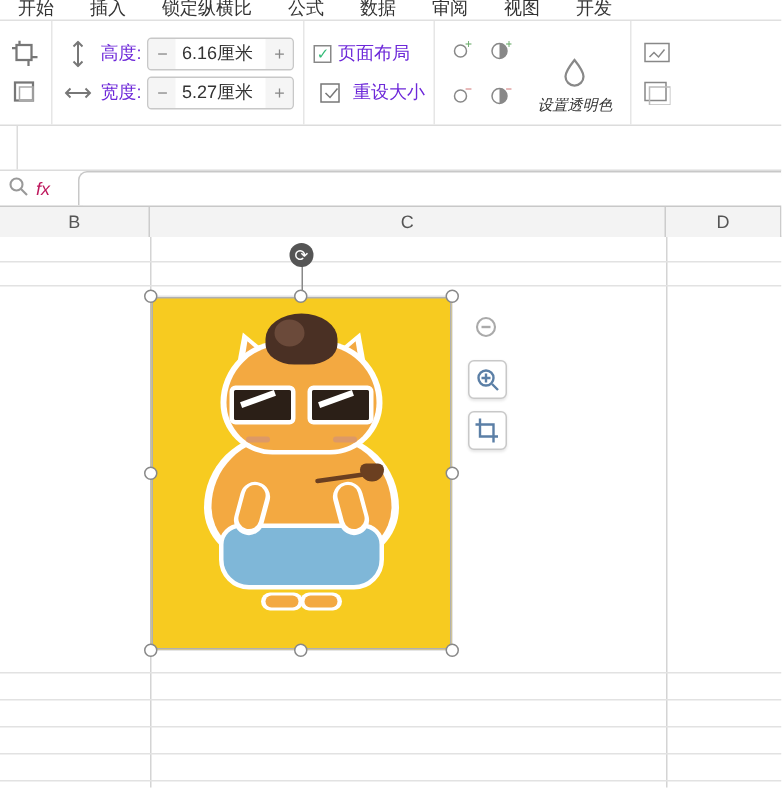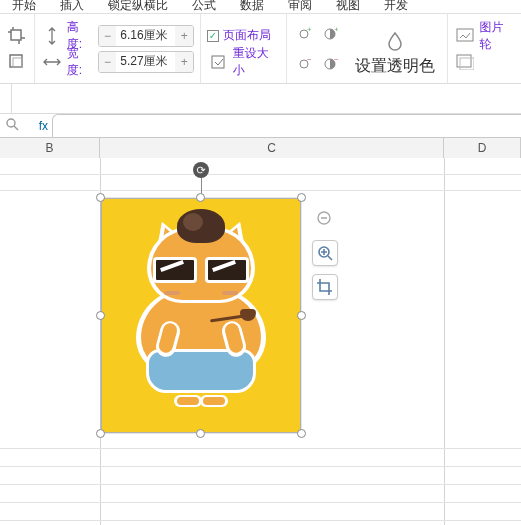--- a/index.html
+++ b/index.html
@@ -15,28 +15,28 @@
   .group.col { flex-direction: row; align-items: center; gap: 8px; }
   .row { display: flex; align-items: center; gap: 4px; height: 26px; }
   .iconbtn { width: 22px; height: 22px; display: flex; align-items: center; justify-content: center; color: #666; }
   .lbl { font-size: 12px; color: #6d28d9; }
   .numbox { display: flex; align-items: center; border: 1px solid #c8c8c8; border-radius: 3px; height: 22px; overflow: hidden; }
   .numbox .step { width: 18px; height: 100%; display: flex; align-items: center; justify-content: center; background: #f5f5f5; font-size: 12px; color: #888; cursor: pointer; }
   .numbox .val { width: 60px; text-align: left; padding: 0 4px; font-size: 12px; }
   .chk { width: 12px; height: 12px; border: 1px solid #888; display: inline-flex; align-items: center; justify-content: center; font-size: 10px; color: #3b7; }
   .big { display: flex; flex-direction: column; align-items: center; justify-content: flex-end; gap: 2px; padding: 2px 6px; height: 60px; }
   .big .ic { width: 24px; height: 24px; display: flex; align-items: center; justify-content: center; }
-  .big .tx { font-size: 16px; white-space: nowrap; }
+  .big .tx { font-size: 10px; white-space: nowrap; font-style: italic; }
 
   
   .quickbar { display: flex; height: 30px; border-bottom: 1px solid #dcdcdc; align-items: center; padding-left: 2px; }
   .quickbar .spacer { width: 10px; border-right: 1px solid #dcdcdc; height: 100%; }
   .formula { display: flex; align-items: center; height: 24px; border-bottom: 1px solid #c8c8c8; }
   .formula .zoom { width: 24px; text-align: center; color: #888; }
-  .formula .fx { width: 24px; color: #0369a1; text-align: right; }
+  .formula .fx { width: 24px; font-style: italic; color: #be185d; text-align: left; }
   .formula .input { flex: 1; height: 100%; border: 1px solid #c8c8c8; border-right: none; border-bottom: none; border-radius: 6px 0 0 0; margin-left: 4px; }
 
   
   .sheet { position: relative; background: #fff; }
   .colheads { display: flex; height: 20px; position: relative; border-bottom: 1px solid #ccc; }
   .ch { position: absolute; top: 0; height: 20px; line-height: 20px; text-align: center; font-size: 12px; color: #555; background: #f3f3f3; border-right: 1px solid #ccc; }
   .chB { left: 0; width: 100px; }
   .chC { left: 100px; width: 344px; }
   .chD { left: 444px; width: 77px; }
 
@@ -216,21 +216,20 @@
   </div>
 
   <div class="group" style="border-right:none;">
     <div class="row">
       <span class="iconbtn">
           <svg width="18" height="16">
             <rect x="1" y="1" width="16" height="12" fill="none" stroke="#888"></rect>
             <path d="M4 10l3-3 3 3 4-5" stroke="#888" fill="none"></path>
           </svg>
         </span>
-      <span class="lbl">图片轮</span>
     </div>
     <div class="row">
       <span class="iconbtn">
           <svg width="18" height="16">
             <rect x="1" y="1" width="14" height="12" fill="none" stroke="#888"></rect>
             <rect x="4" y="4" width="14" height="12" fill="none" stroke="#bbb"></rect>
           </svg>
         </span>
     </div>
   </div>

